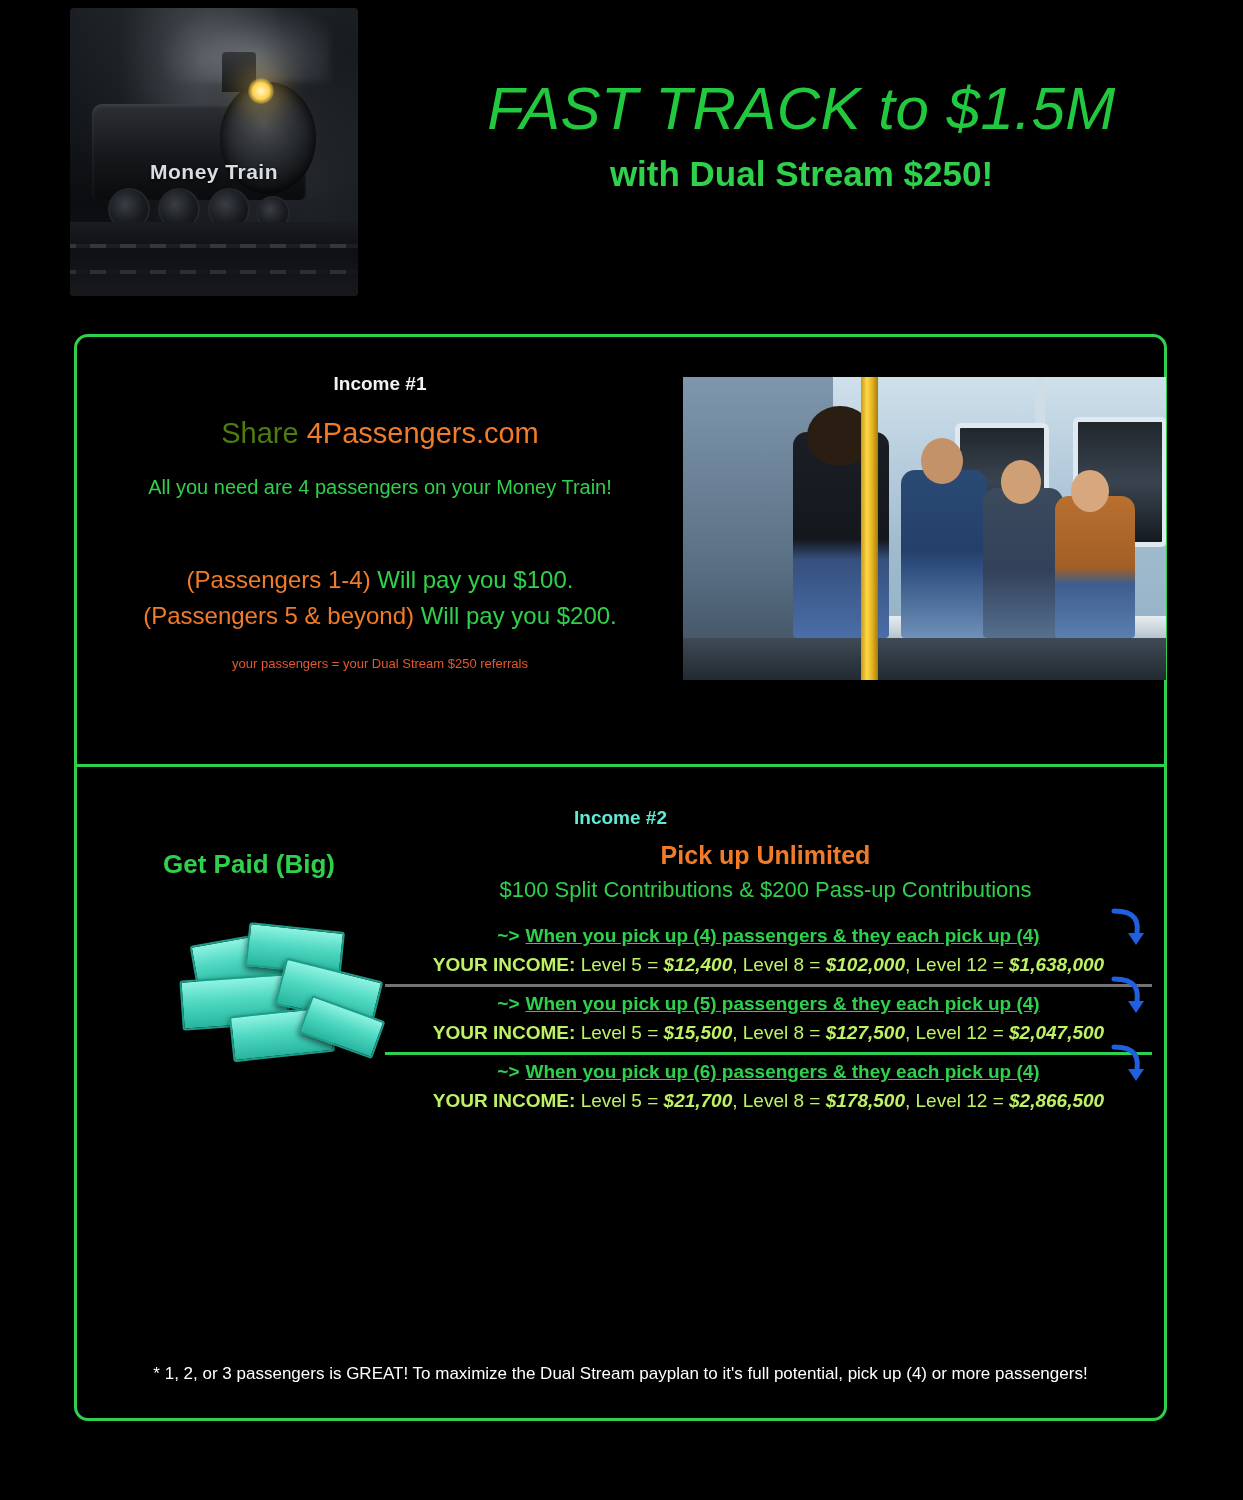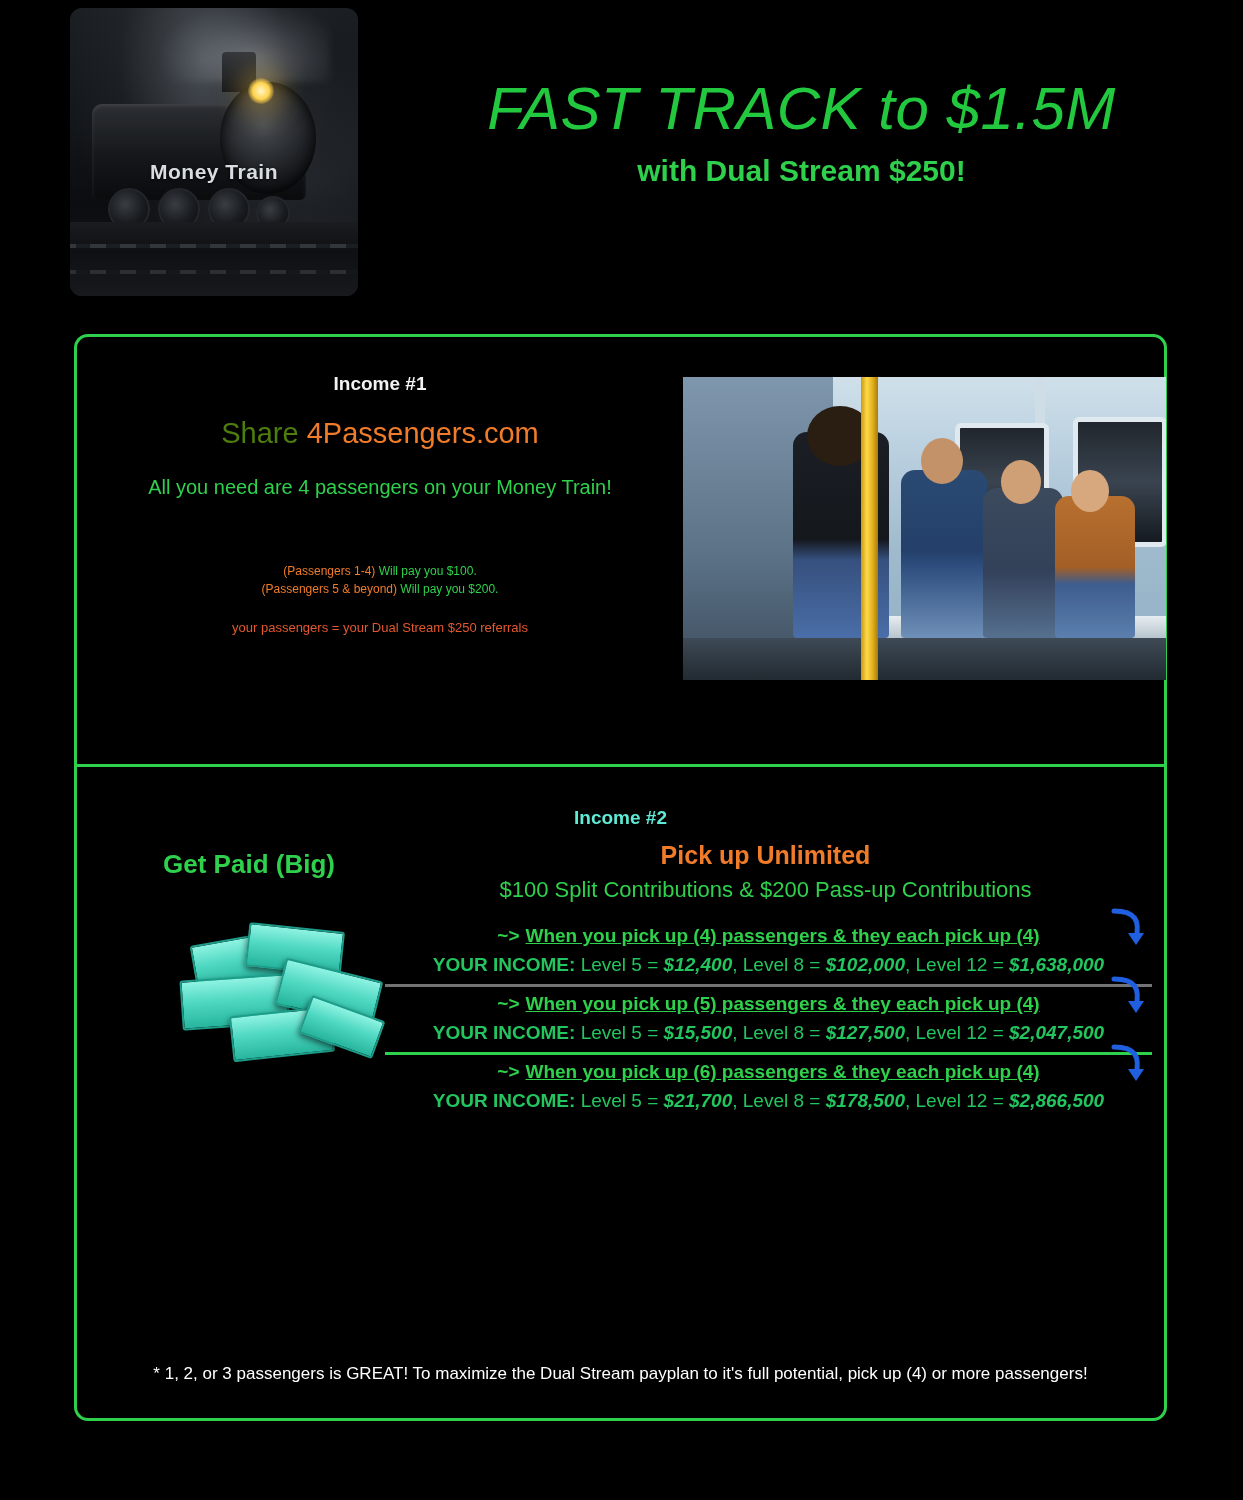--- a/index.html
+++ b/index.html
@@ -20,21 +20,21 @@
   .header {
     position: relative;
     height: 300px;
   }
   .logo-box {
     position: absolute;
     left: 70px;
     top: 8px;
     width: 288px;
     height: 288px;
-    border-radius: 12px;
+    border-radius: 4px;
     overflow: hidden;
     background: #0a0a0c;
   }
   .logo-art {
     position: absolute;
     inset: 0;
     background:
       radial-gradient(ellipse at 46% 18%, rgba(190,200,210,0.30) 0%, rgba(70,75,85,0.12) 38%, rgba(0,0,0,0) 62%),
       radial-gradient(ellipse at 82% 62%, rgba(120,130,140,0.20) 0%, rgba(0,0,0,0) 55%),
       linear-gradient(180deg, #1b1e22 0%, #13161a 42%, #0b0d10 68%, #15171b 100%);
@@ -135,21 +135,21 @@
   .title-main {
     font-size: 60px;
     font-weight: normal;
     font-style: italic;
     color: #22c93f;
     letter-spacing: 0.5px;
     line-height: 1.04;
   }
   .title-sub {
     margin-top: 14px;
-    font-size: 30px;
+    font-size: 35px;
     font-weight: bold;
     color: #2fd14c;
   }
 
   
   .panel {
     position: absolute;
     left: 74px;
     top: 334px;
     width: 1093px;
@@ -189,21 +189,21 @@
     color: #4d7c0f;
   }
   .inc1-need {
     margin-top: 24px;
     font-size: 20px;
     color: #2fd14c;
     line-height: 1.3;
   }
   .inc1-pay {
     margin-top: 62px;
-    font-size: 12px;
+    font-size: 24px;
     line-height: 1.5;
     color: #2fd14c;
   }
   .inc1-pay .orange {
     color: #f07c2a;
   }
   .inc1-note {
     margin-top: 22px;
     font-size: 13px;
     color: #e2582f;
@@ -356,21 +356,21 @@
     margin-right: 6px;
   }
   .tier-head .ul {
     text-decoration: underline;
   }
   .tier-income {
     margin-top: 7px;
     text-align: center;
     font-size: 19px;
     font-weight: bold;
-    color: #22c55e;
+    color: #bef264;
     white-space: nowrap;
   }
   .tier-income .lbl {
     font-weight: bold;
   }
   .tier-income .val {
     font-style: italic;
     font-weight: bold;
   }
   .tier-income .norm {

